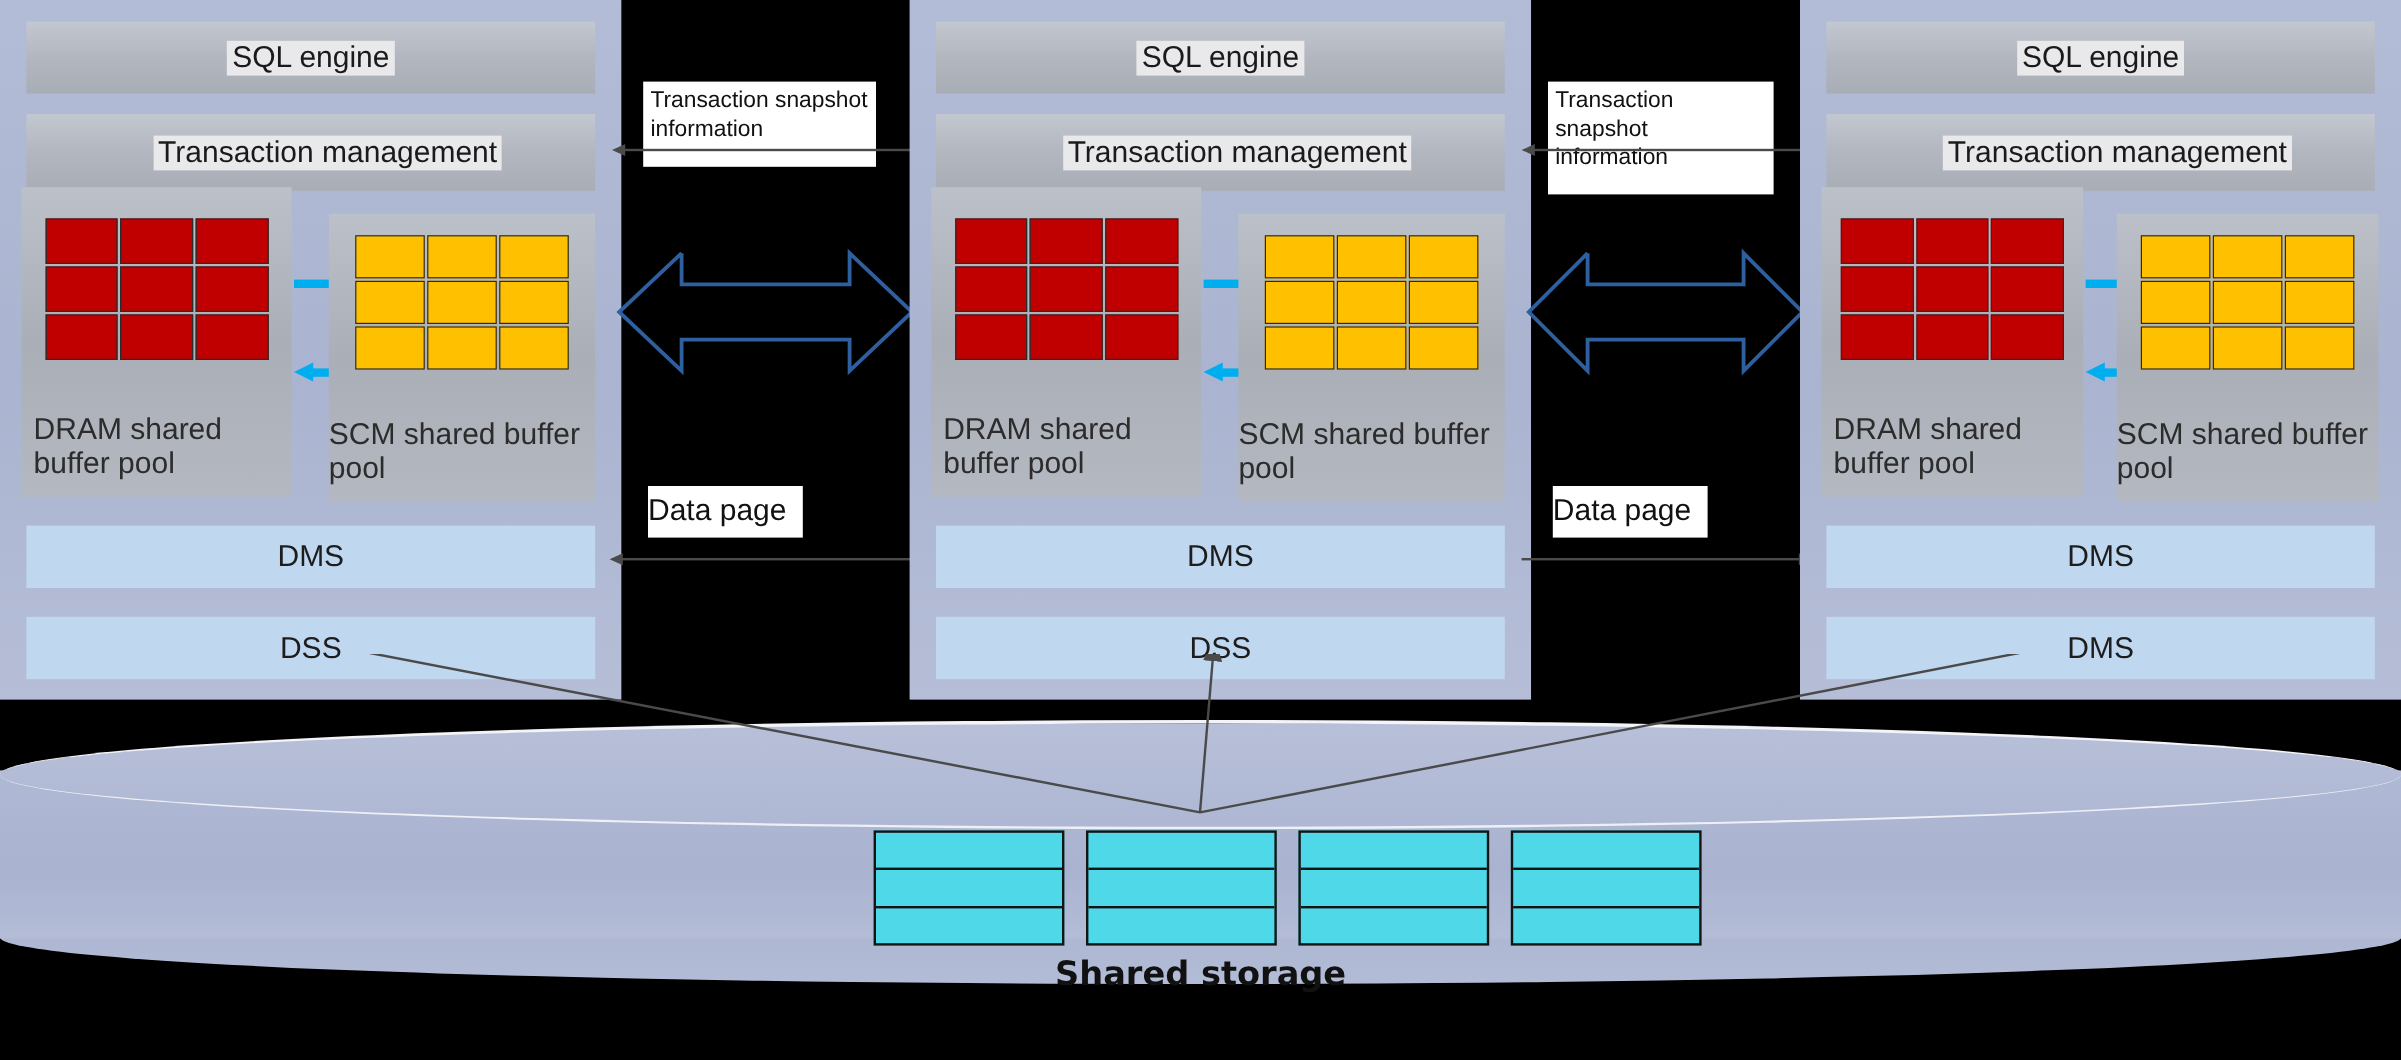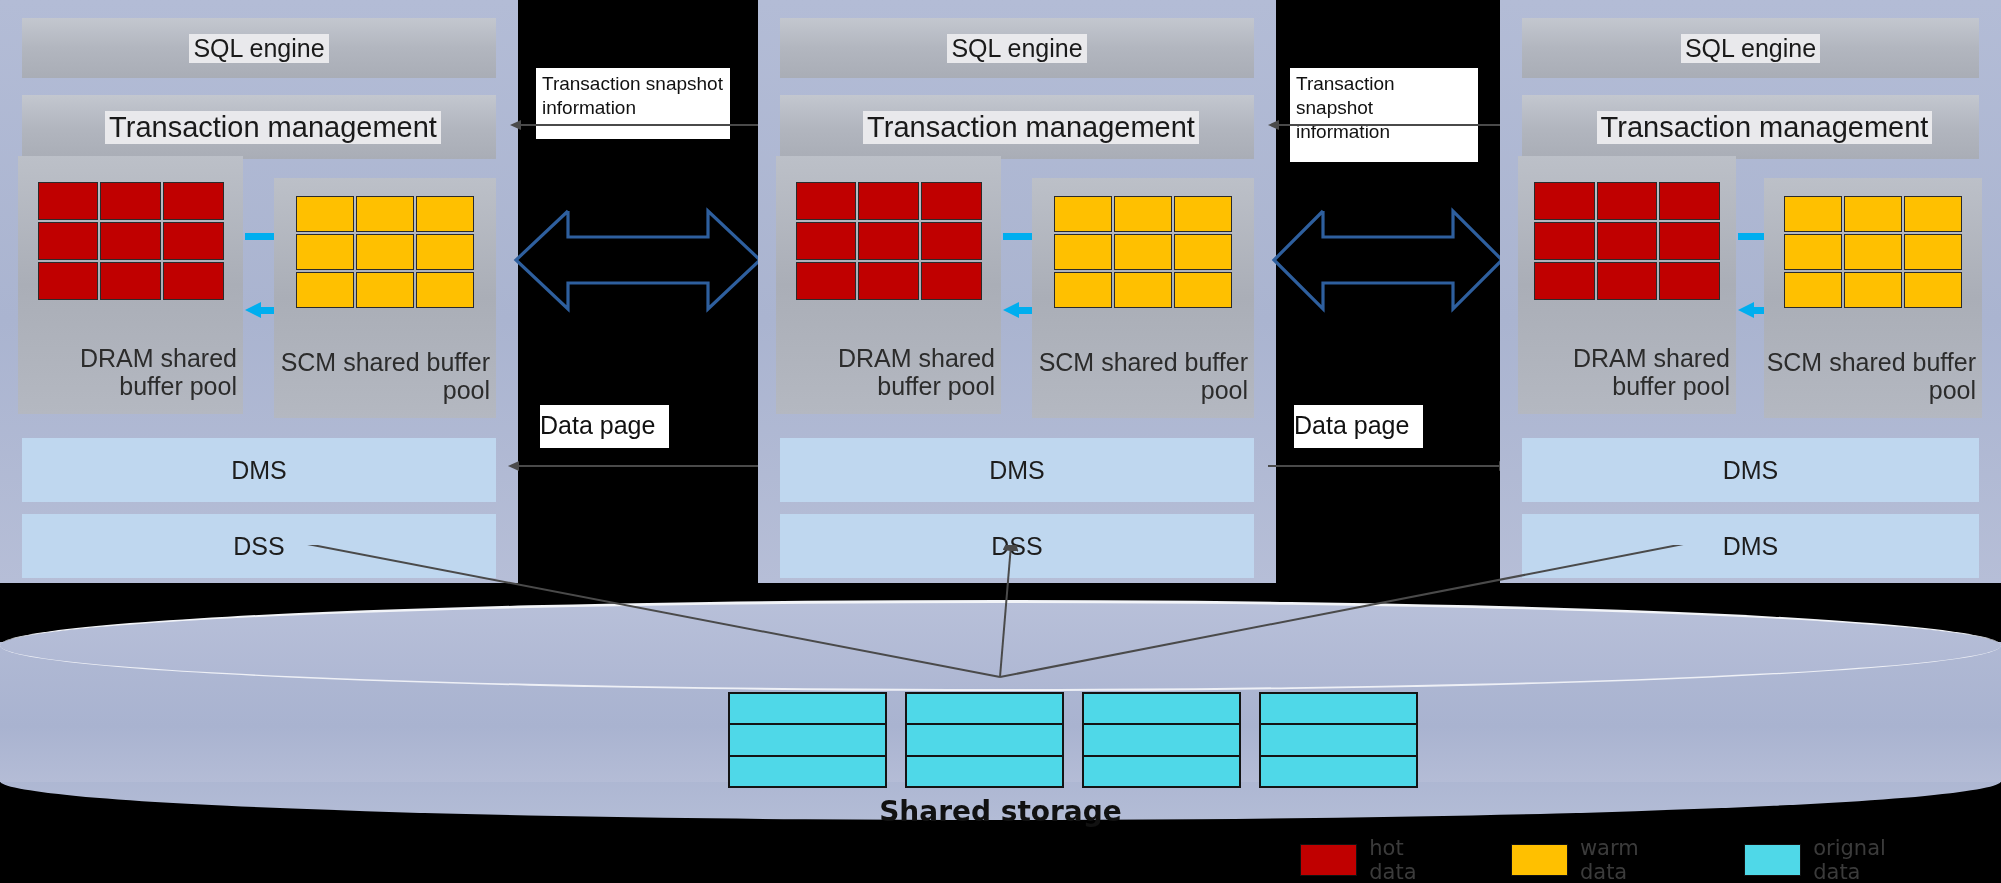--- a/index.html
+++ b/index.html
@@ -16,60 +16,60 @@
   .node#node3{left:1500px;width:501px;}
 
   .band{position:absolute;left:22px;right:22px;
         background:linear-gradient(180deg,#c3c7cf 0%,#b2b6bf 50%,#a9adb6 100%);
         display:flex;align-items:center;justify-content:center;}
   .band-label{background:#e9e9ec;color:#1a1a1a;padding:0 4px;white-space:nowrap;}
 
   .sql-band{top:18px;height:60px;}
   .sql-band .band-label{font-size:25px;}
   .txn-band{top:95px;height:64px;}
-  .txn-band .band-label{font-size:29px;margin-left:28px;}
+  .txn-band .band-label{font-size:25px;margin-left:28px;}
 
   
   .pool{position:absolute;
         background:linear-gradient(180deg,#bcc0c8 0%,#aaaeb7 50%,#b4b8c1 100%);}
   .pool-dram{top:156px;left:18px;width:225px;height:258px;}
   .pool-scm{top:178px;left:274px;width:222px;height:240px;}
   .node#node3 .pool-dram{left:18px;width:218px;}
   .node#node3 .pool-scm{left:264px;width:218px;}
 
   .grid{position:absolute;left:50%;transform:translateX(-50%);top:24px;
         display:grid;grid-template-columns:repeat(3,1fr);
         grid-template-rows:repeat(3,1fr);gap:2px;}
   .pool-dram .grid{width:186px;height:118px;top:26px;}
   .pool-scm .grid{width:178px;height:112px;top:18px;}
   .cell{border:1.6px solid #2b2b2b;}
   .cell.hot{background:#c00000;}
   .cell.warm{background:#ffc000;}
 
   .pool-caption{position:absolute;left:10px;right:6px;bottom:14px;
-                font-size:25px;color:#2c2c2c;line-height:1.12;text-align:right;}
+                font-size:25px;color:#2c2c2c;line-height:1.12;}
   .pool-scm .pool-caption{left:0;}
 
   
   .cyan-arrow{position:absolute;width:46px;height:16px;}
   .cyan-arrow .shaft{position:absolute;top:5px;height:7px;background:#00AEEF;}
   .cyan-arrow .head{position:absolute;top:0;width:0;height:0;
                     border-top:8px solid transparent;border-bottom:8px solid transparent;}
   .cyan-arrow.right .shaft{left:0;width:32px;}
   .cyan-arrow.right .head{left:30px;border-left:16px solid #00AEEF;}
   .cyan-arrow.left .shaft{right:0;width:32px;}
   .cyan-arrow.left .head{right:30px;border-right:16px solid #00AEEF;}
 
   .arrow-top{left:245px;top:228px;}
   .arrow-bot{left:245px;top:302px;}
   .node#node3 .arrow-top{left:238px;}
   .node#node3 .arrow-bot{left:238px;}
 
   
-  .svc{position:absolute;left:22px;right:22px;height:64px;background:#bfd7ef;
+  .svc{position:absolute;left:22px;right:22px;height:52px;background:#bfd7ef;
        display:flex;align-items:center;justify-content:center;
        font-size:25px;color:#1d1d1d;}
   .svc-1{top:438px;}
   .svc-2{top:514px;}
 
   
   .gap{position:absolute;top:0;height:583px;background:#000;}
   #gap1{left:518px;width:240px;}
   #gap2{left:1276px;width:224px;}
 
@@ -374,28 +374,14 @@
     <defs>
       <marker id="ah" markerWidth="10" markerHeight="8" refX="9" refY="4" orient="auto">
         <path d="M0,0 L10,4 L0,8 z" fill="#4a4a4a"></path>
       </marker>
     </defs>
     <line x1="1000" y1="132" x2="250" y2="-12" stroke="#4a4a4a" stroke-width="2" marker-end="url(#ah)"></line>
     <line x1="1000" y1="132" x2="1012" y2="-12" stroke="#4a4a4a" stroke-width="2" marker-end="url(#ah)"></line>
     <line x1="1000" y1="132" x2="1740" y2="-12" stroke="#4a4a4a" stroke-width="2" marker-end="url(#ah)"></line>
   </svg>
 
-  <div class="legend">
-    <div class="legend-item">
-      <span class="legend-swatch" style="background:#c00000"></span>
-      <span class="legend-text">hot data</span>
-    </div>
-    <div class="legend-item">
-      <span class="legend-swatch" style="background:#ffc000"></span>
-      <span class="legend-text">warm data</span>
-    </div>
-    <div class="legend-item">
-      <span class="legend-swatch" style="background:#4fd8e8"></span>
-      <span class="legend-text">orignal data</span>
-    </div>
-  </div>
 
 </div>
 
 </body></html>

